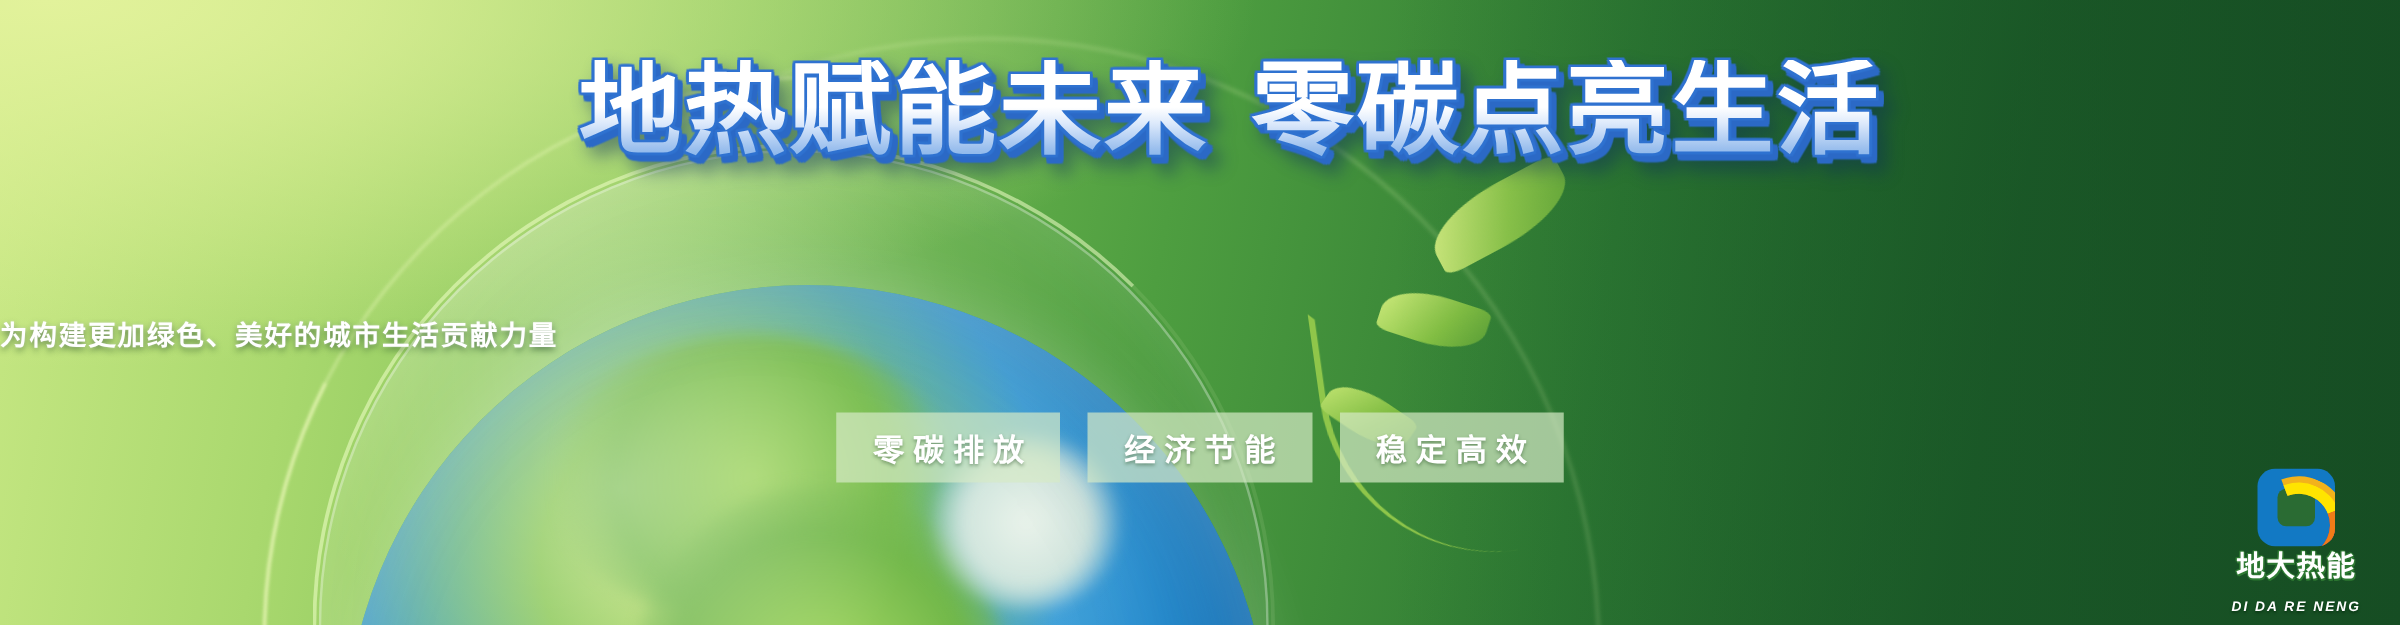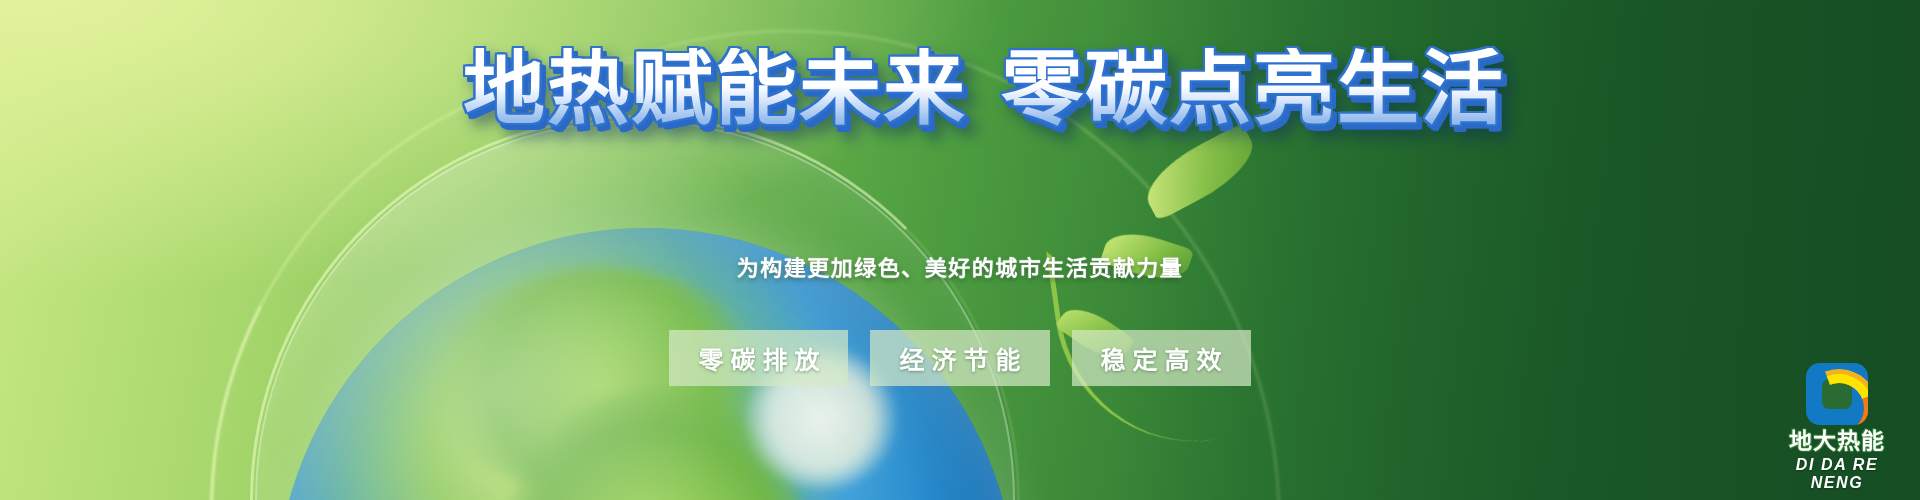--- a/index.html
+++ b/index.html
@@ -149,21 +149,21 @@
       drop-shadow(0 2px 0 #2f72d0) drop-shadow(0 -2px 0 #2f72d0)
       drop-shadow(4px 5px 0 #2b69c6) drop-shadow(7px 8px 7px rgba(12,44,90,.45));
     padding-left: 48px;
   }
   .title .gap{display:inline-block;width:34px;}
 
   .subtitle{
     position:absolute;
     top:250px;
     left:0; right:0;
-    text-align:center;
+    text-align:left;
     font-size:22px;
     font-weight:700;
     letter-spacing:1.5px;
     color:#ffffff;
     text-shadow:0 2px 5px rgba(20,60,25,.55), 0 0 2px rgba(255,255,255,.5);
   }
 
   .badges{
     position:absolute;
     top:330px;
@@ -229,22 +229,22 @@
     font-size:23px;
     font-weight:700;
     letter-spacing:1px;
     color:#ffffff;
     line-height:1.1;
     text-shadow:
       1px 0 0 #2f7a33,-1px 0 0 #2f7a33,0 1px 0 #2f7a33,0 -1px 0 #2f7a33,
       1px 1px 0 #2f7a33,-1px -1px 0 #2f7a33;
   }
   .logo-en{
-    margin-top:2px;
-    font-size:16px;
+    margin-top:14px;
+    font-size:11px;
     font-weight:700;
     font-style:italic;
     letter-spacing:1.6px;
     color:#ffffff;
     text-shadow:0 1px 2px rgba(0,40,10,.6);
   }
 </style>
 </head>
 <body>
 

